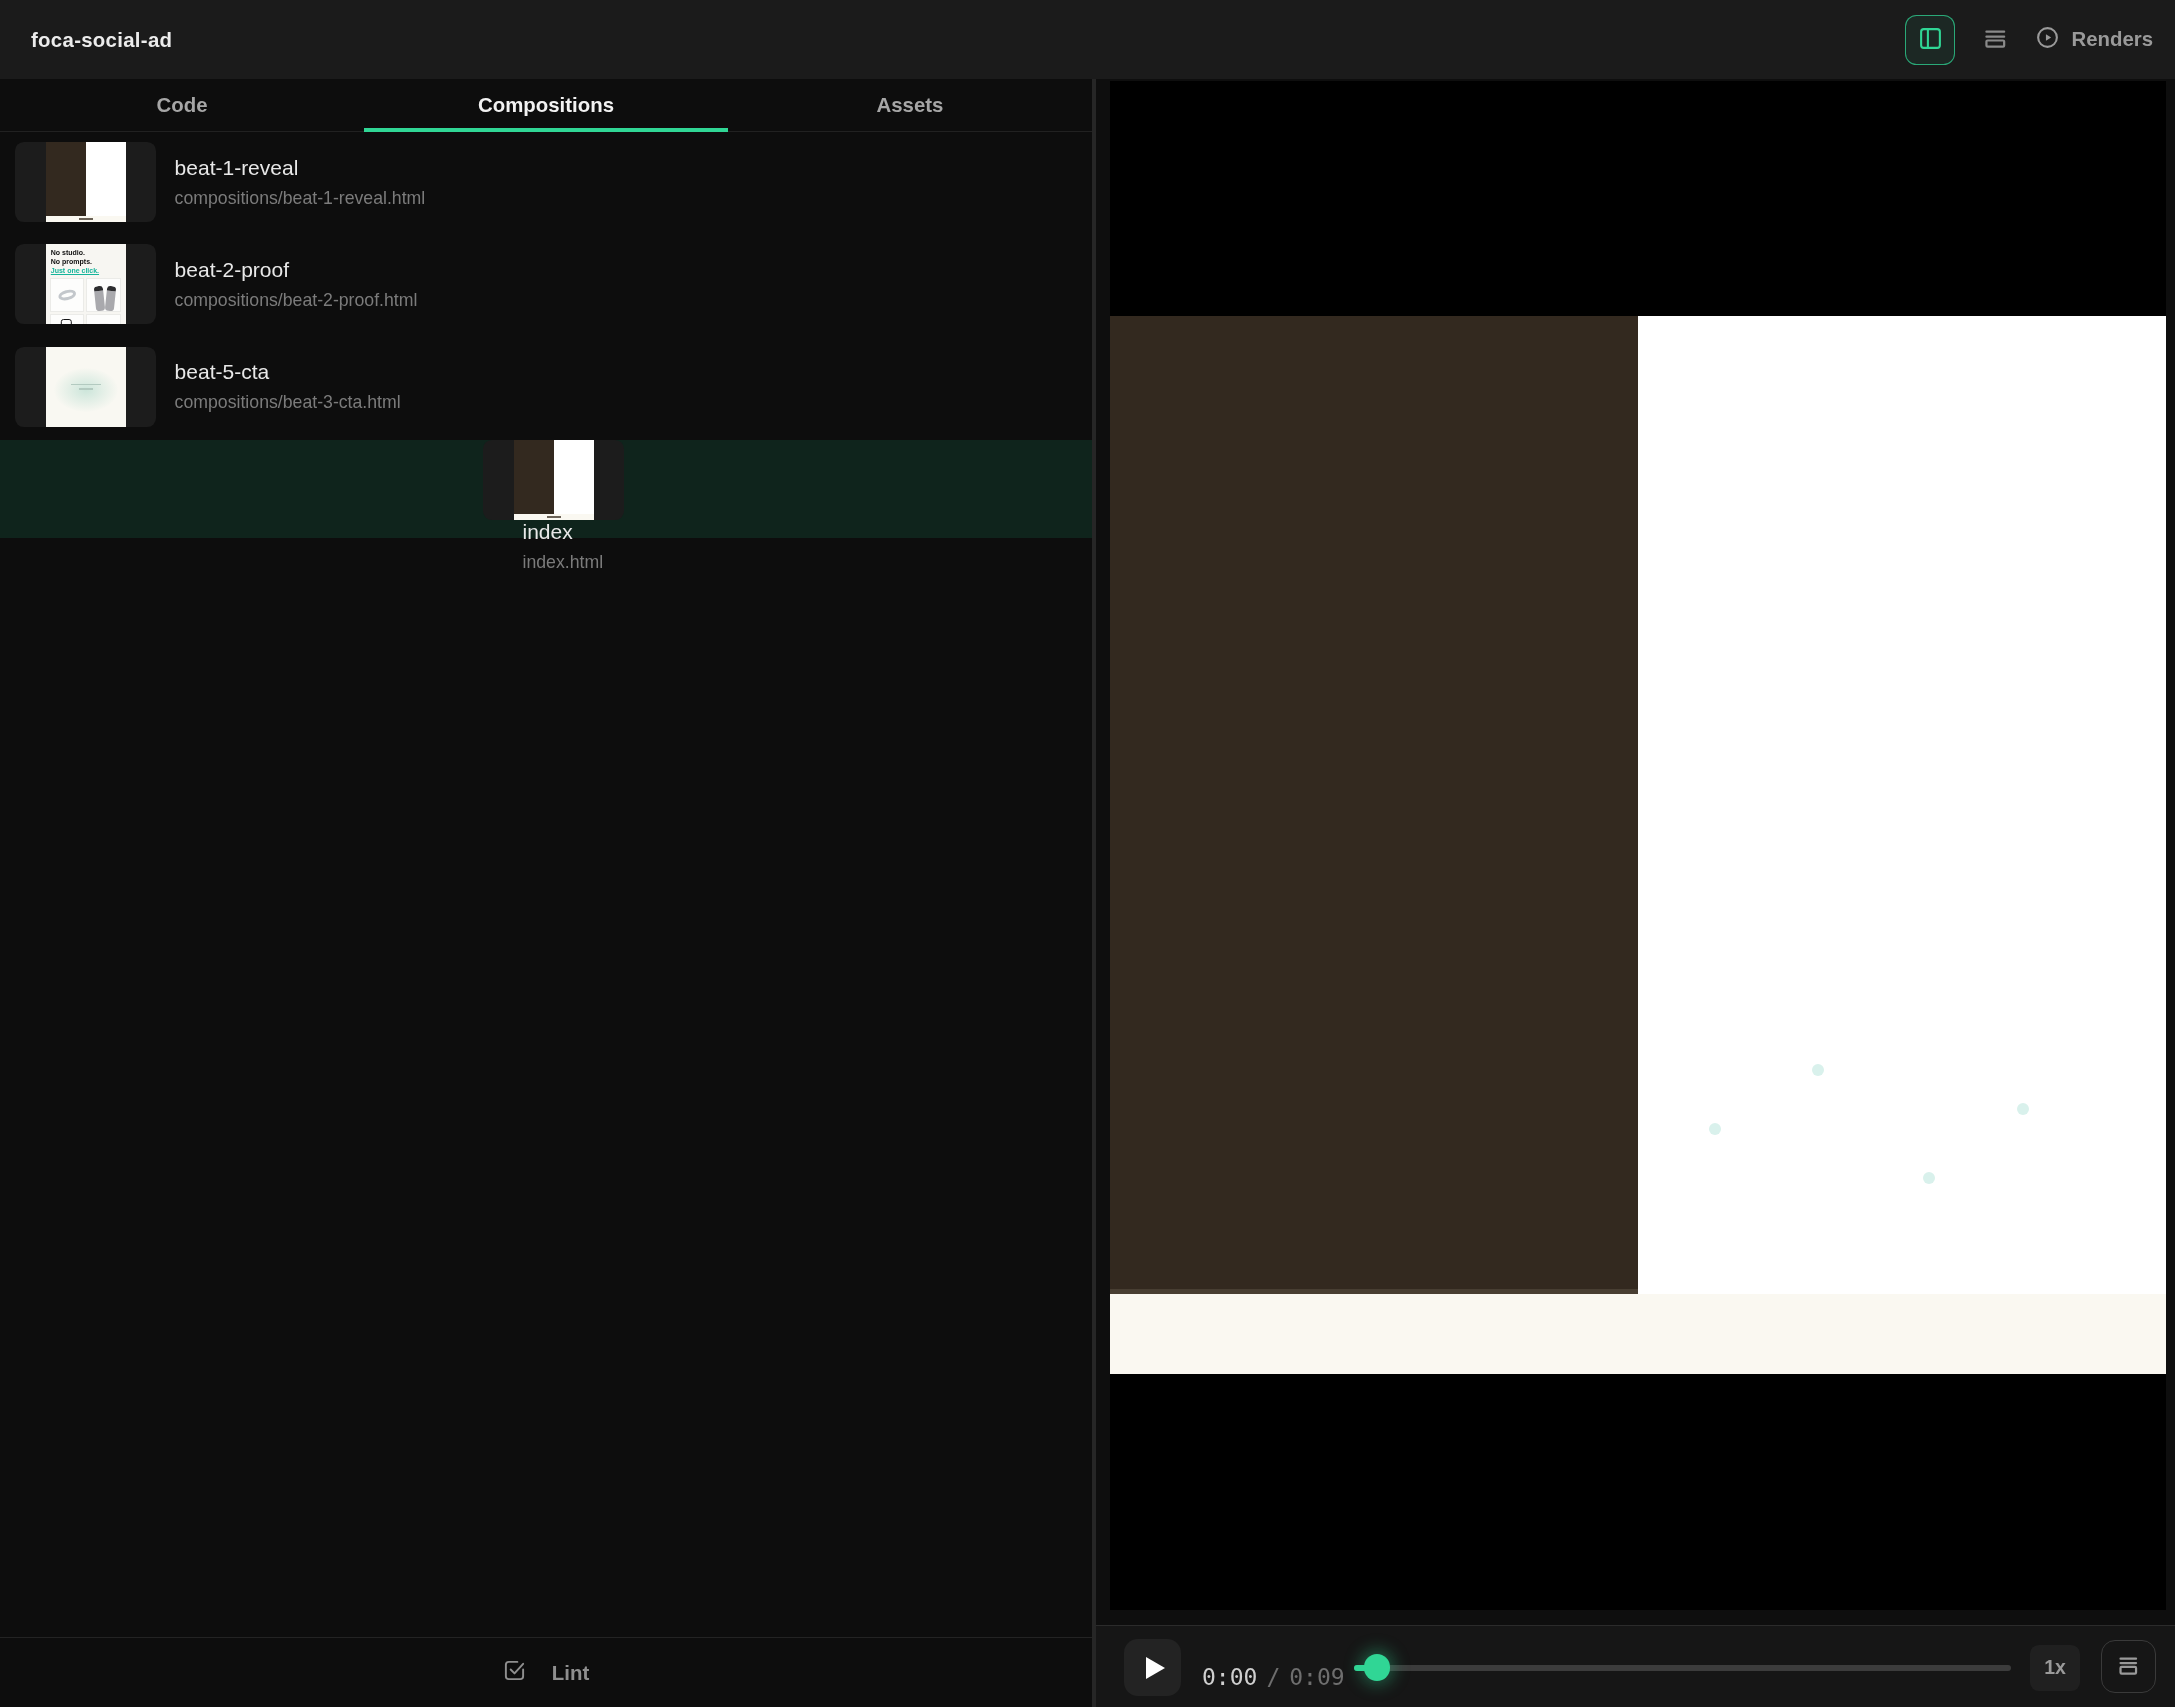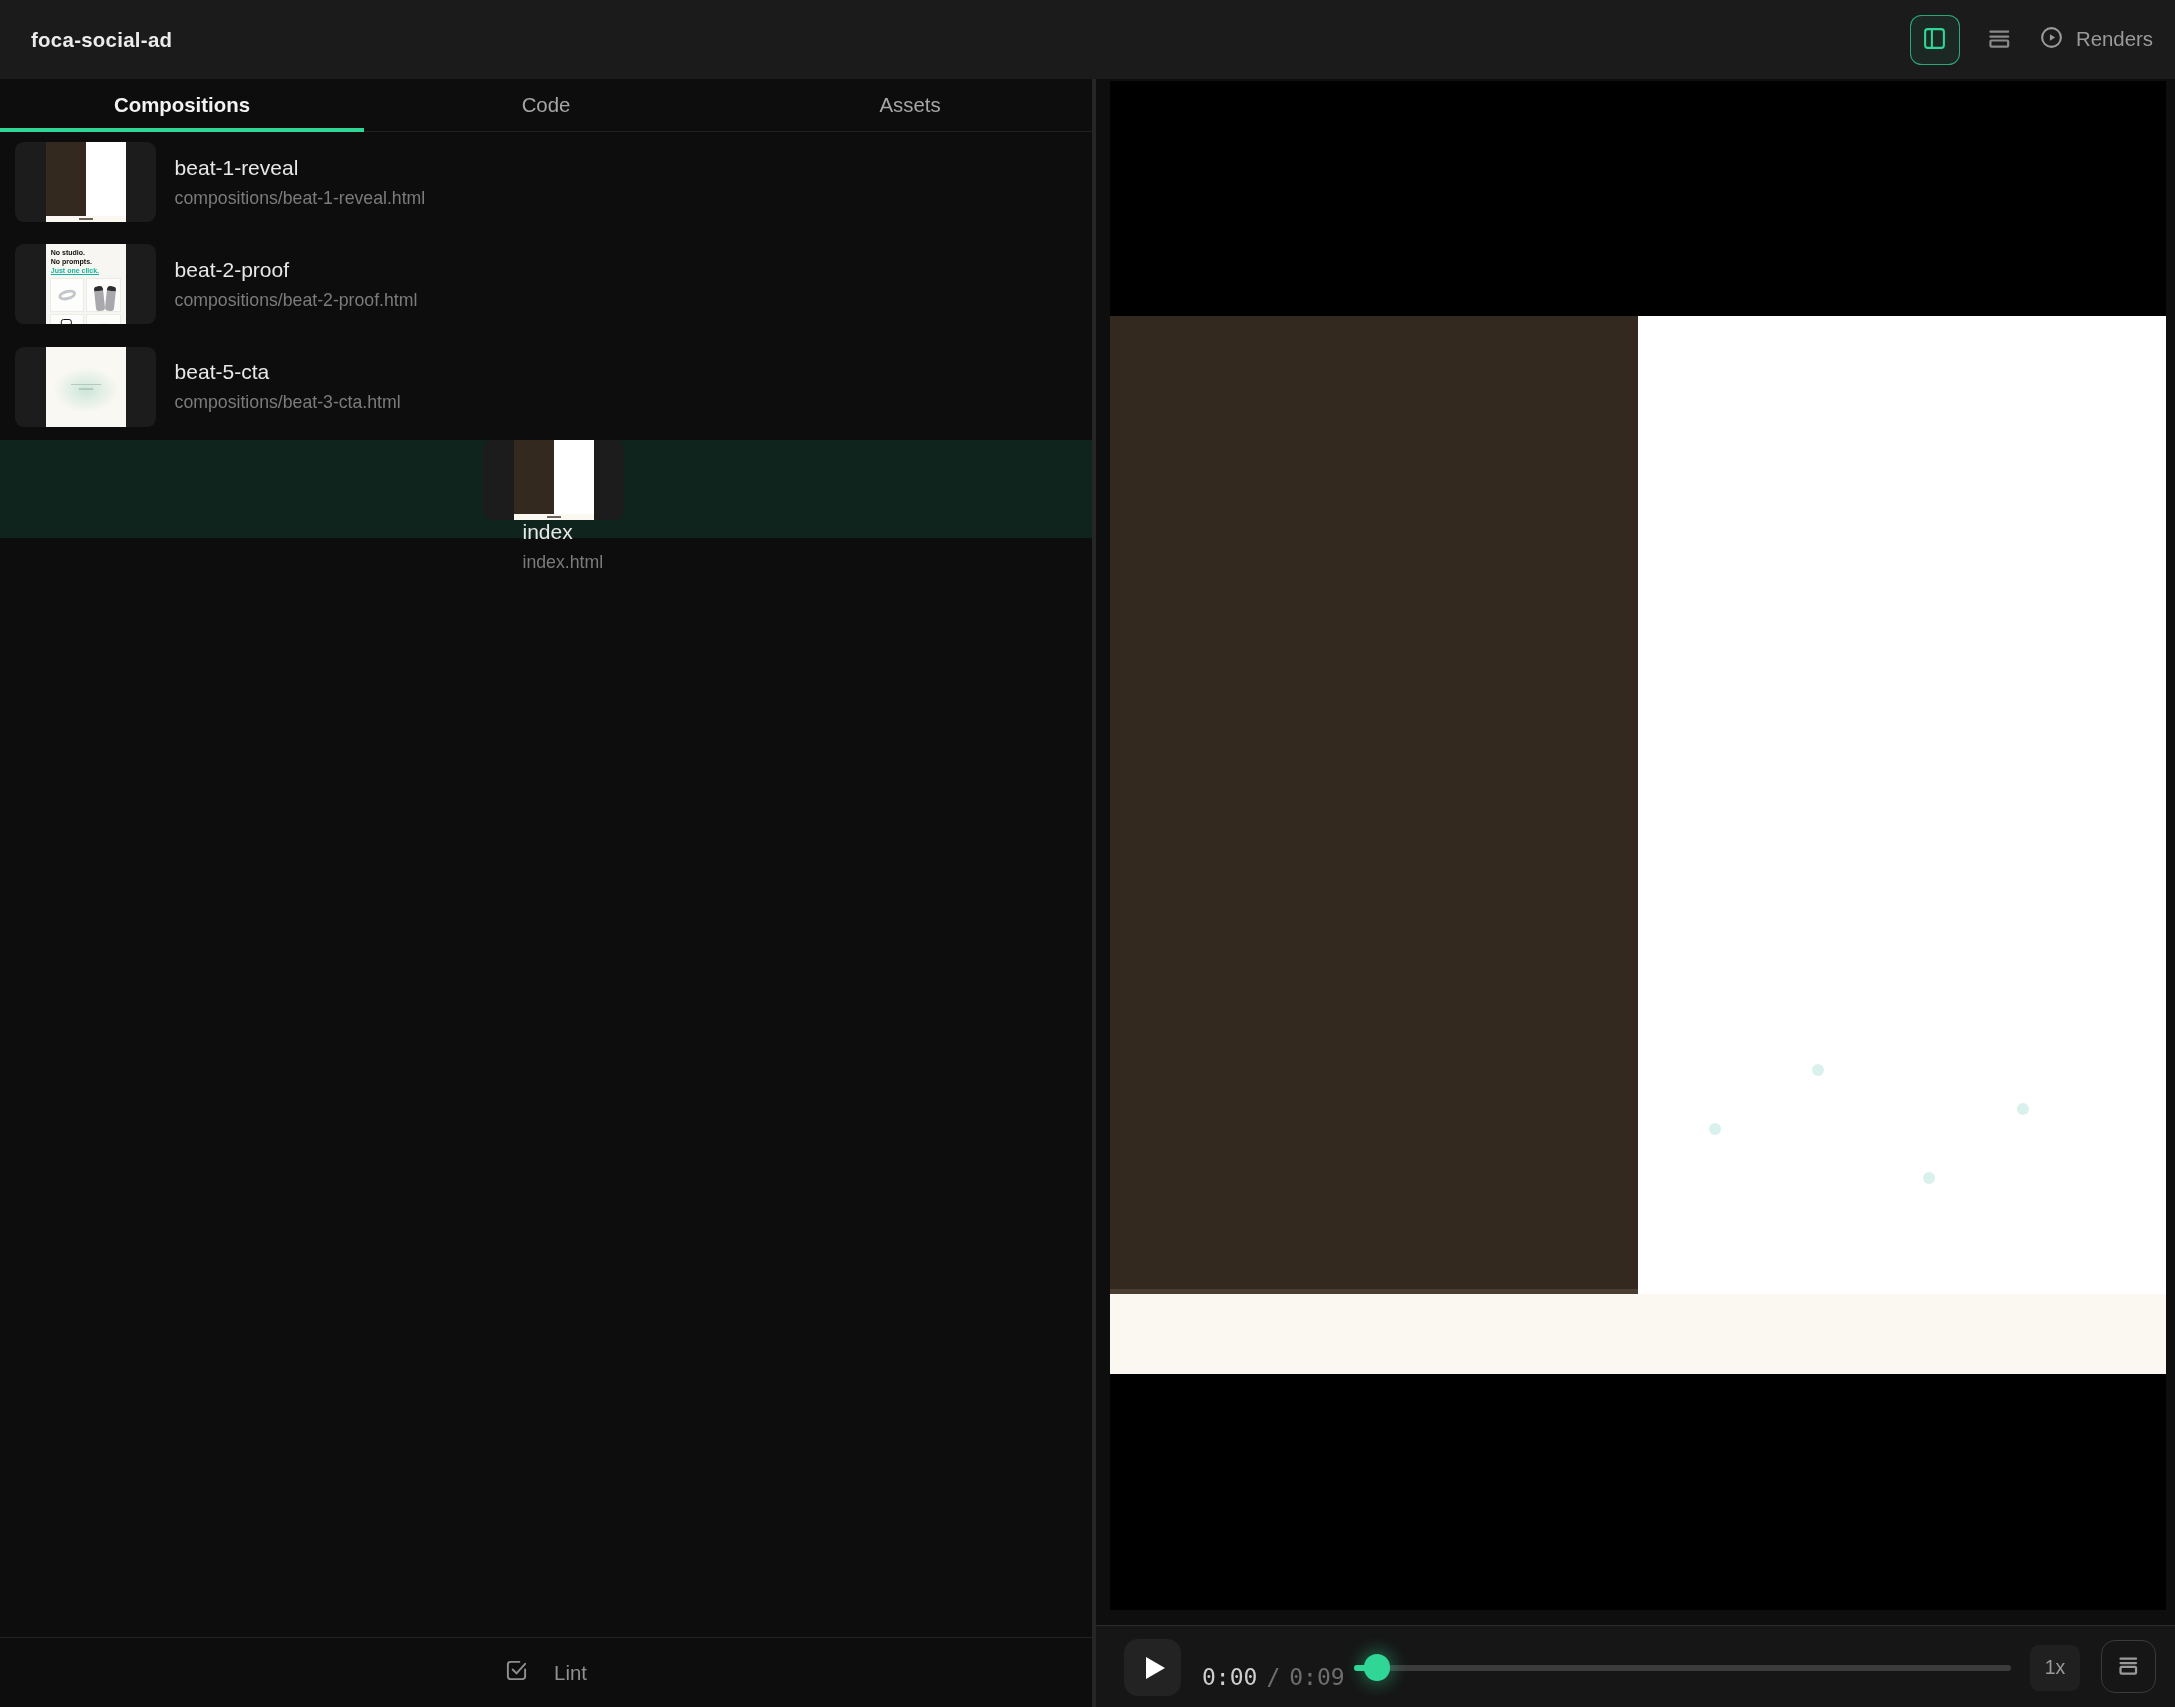--- a/index.html
+++ b/index.html
@@ -6,21 +6,21 @@
   html,body { width: 2176px; height: 1708px; }
   body {
     background: #000;
     font-family: "Liberation Sans", sans-serif;
     position: relative;
     overflow: hidden;
     --accent: #30d695;
     --video-brown: #33291f;
     --video-cream: #faf8f1;
   }
-  button { font-family: inherit; cursor: pointer; }
+  button { font-family: inherit; cursor: pointer; font-weight: bold; }
 
   
   .topbar { position:absolute; left:0; top:0; width:2176px; height:79px; background:#1b1b1b; }
   .project-title { position:absolute; left:31px; top:50%; transform:translateY(-50%);
     font-size:20.4px; font-weight:700; color:#ececec; letter-spacing:0.3px; }
   .topbar-right { position:absolute; right:23px; top:0; height:100%; display:flex; align-items:center; gap:26.6px; }
   .icon-btn { background:none; border:none; display:flex; align-items:center; justify-content:center; }
   .toggle-active { width:50px; height:50px; border-radius:11.5px;
     border:1.8px solid rgba(48,214,149,.75); background:rgba(48,214,149,.07); }
   .renders-btn { display:flex; align-items:center; gap:11.5px; background:none; border:none;
@@ -144,22 +144,22 @@
             <polygon points="10.5,8.8 15.5,12 10.5,15.2" fill="#9a9a9a" stroke="none"></polygon>
         </svg>
       </span>
       <span>Renders</span>
     </button>
   </div>
 </header>
 
 <aside class="left-panel">
   <nav class="tabbar">
+      <button class="tab"><span>Code</span></button>
       <button class="tab active"><span>Compositions</span><span class="tab-underline"></span></button>
-      <button class="tab"><span>Code</span></button>
       <button class="tab"><span>Assets</span></button>
     </nav>
   <div class="comp-list">
       <div class="comp-row">
         <div class="thumb">
           <div class="thumb-img">
             <div class="ts-brown"></div>
             <div class="ts-strip"></div>
             <div class="ts-dash"></div>
           </div>

